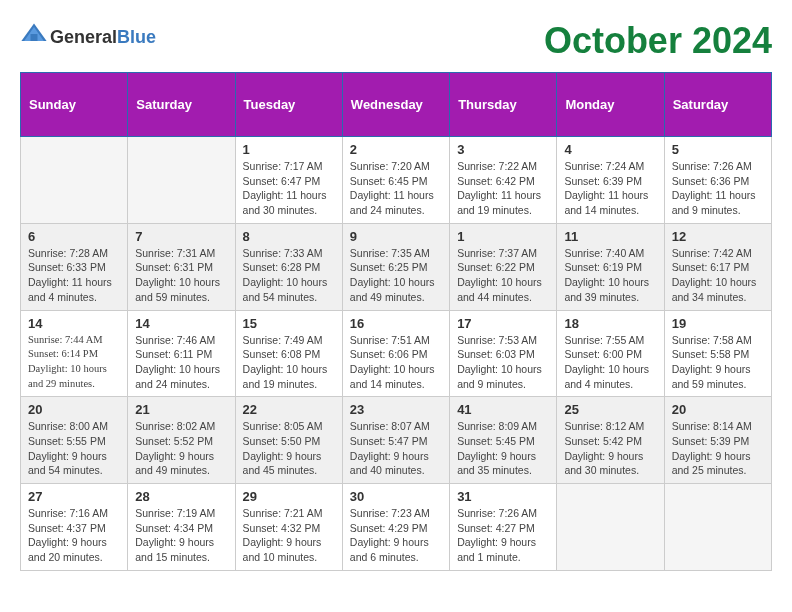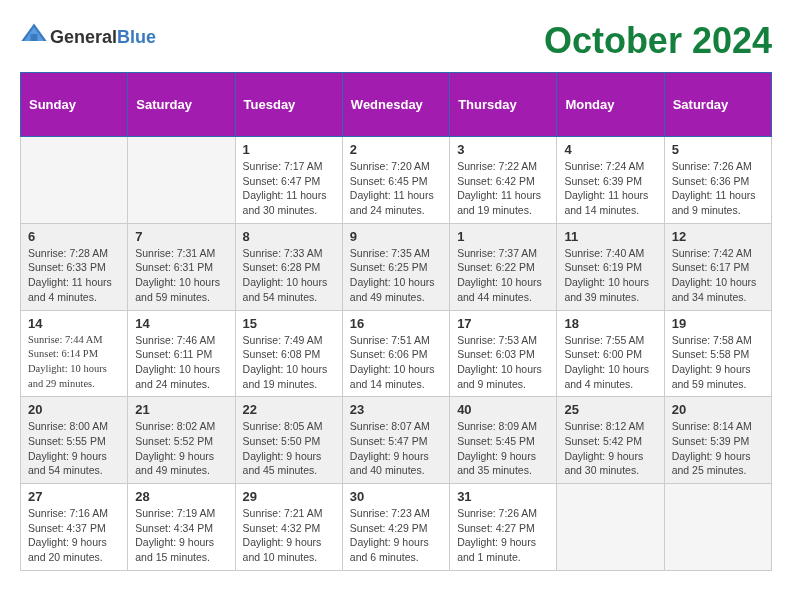--- a/index.html
+++ b/index.html
@@ -262,21 +262,21 @@
 Sunset: 5:50 PM
 Daylight: 9 hours and 45 minutes.</div>
         </td>
         <td>
           <span class="cell-date">23</span>
           <div class="cell-info" style="white-space: pre-line;">Sunrise: 8:07 AM
 Sunset: 5:47 PM
 Daylight: 9 hours and 40 minutes.</div>
         </td>
         <td>
-          <span class="cell-date">40</span>
+          <span class="cell-date">41</span>
           <div class="cell-info" style="white-space: pre-line;">Sunrise: 8:09 AM
 Sunset: 5:45 PM
 Daylight: 9 hours and 35 minutes.</div>
         </td>
         <td>
           <span class="cell-date">25</span>
           <div class="cell-info" style="white-space: pre-line;">Sunrise: 8:12 AM
 Sunset: 5:42 PM
 Daylight: 9 hours and 30 minutes.</div>
         </td>

